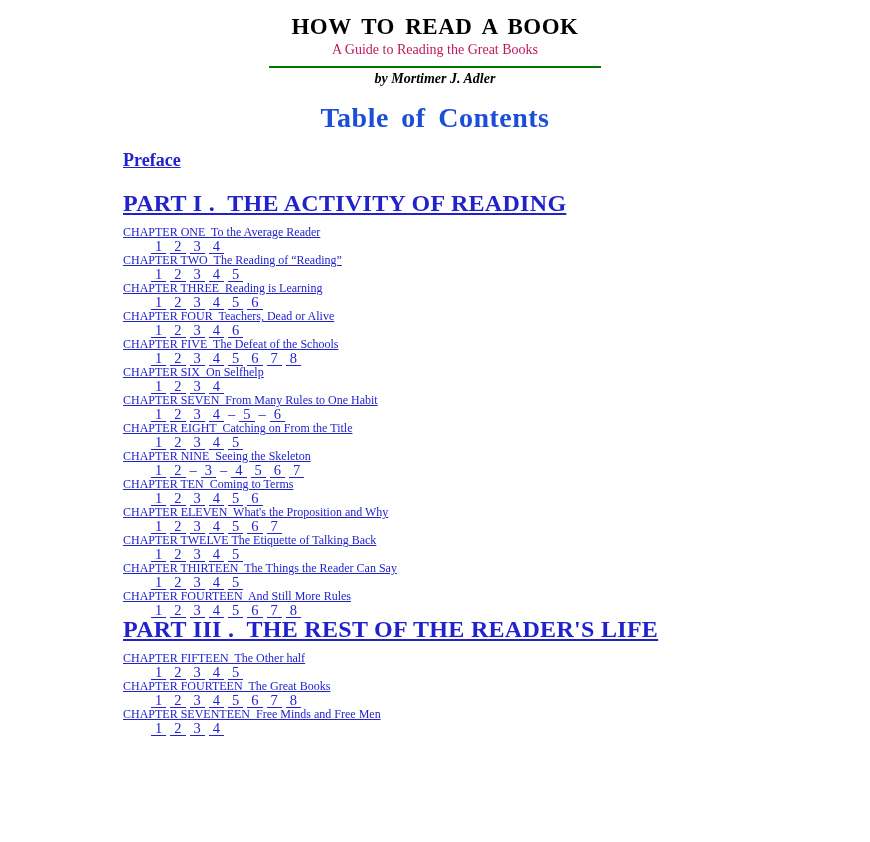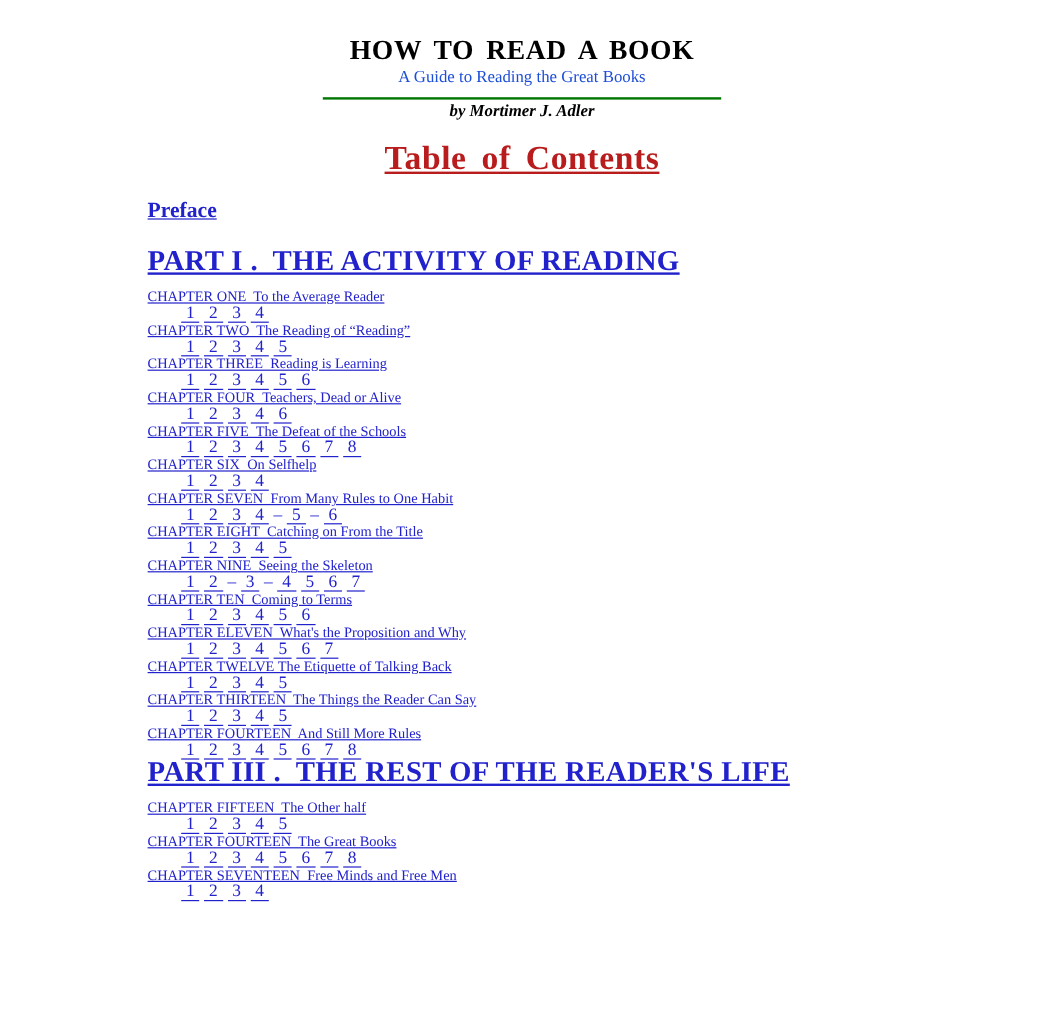--- a/index.html
+++ b/index.html
@@ -6,45 +6,44 @@
   html, body { margin: 0; padding: 0; background: #ffffff; }
   .page {
     width: 870px;
     height: 842px;
     background: #ffffff;
     font-family: "Liberation Serif", "DejaVu Serif", serif;
     color: #000000;
     overflow: hidden;
     position: relative;
   }
-  .header { text-align: center; padding-top: 29px; }
+  .header { text-align: center; padding-top: 14px; }
   .book-title {
     font-size: 23px;
     font-weight: bold;
     margin: 0;
     letter-spacing: 0.5px;
     word-spacing: 4px;
     color: #000000;
   }
-  .subtitle { font-size: 14px; margin-top: 2px; color: #1d4ed8; }
+  .subtitle { font-size: 14px; margin-top: 2px; color: #be185d; }
   .rule {
     width: 332px;
     border: none;
     border-top: 2px solid #007700;
     margin: 8px auto 3px auto;
   }
   .byline { font-size: 14px; font-style: italic; font-weight: bold; color: #000000; }
   .toc-title {
     font-size: 28px;
     font-weight: bold;
     margin: 15px 0 0 0;
     letter-spacing: 0.5px;
     word-spacing: 5px;
-    color: #b91c1c;
-    text-decoration: underline;
+    color: #1d4ed8;
   }
   .content { margin: 16px 0 0 123px; }
   a { color: #2222CC; }
   .preface { margin-bottom: 20px; }
   .preface a {
     font-size: 18px;
     font-weight: bold;
     text-decoration: underline;
     margin-top: 36px;
   }

